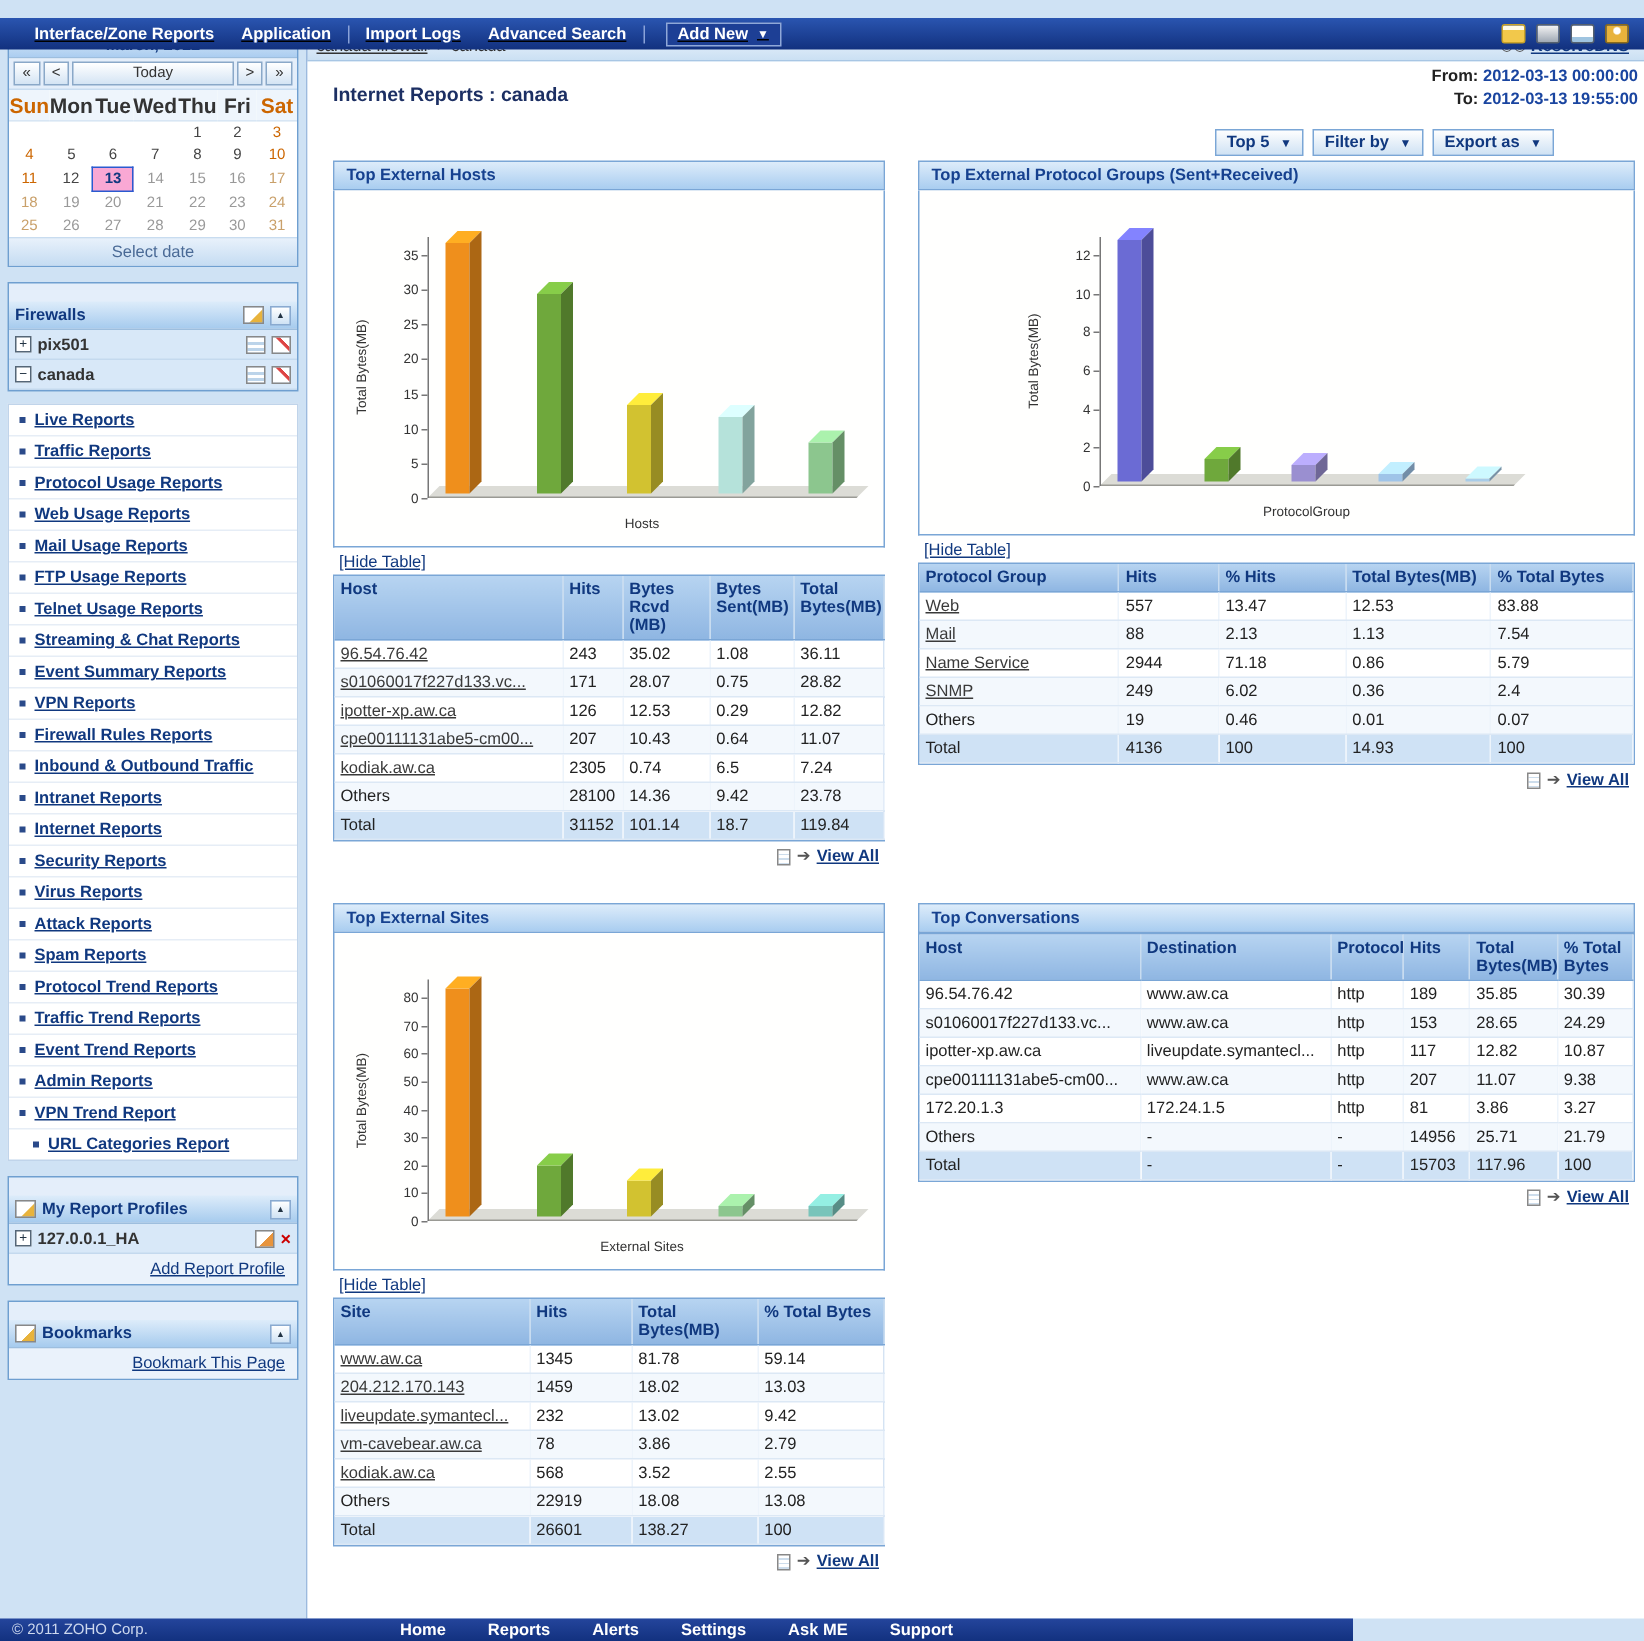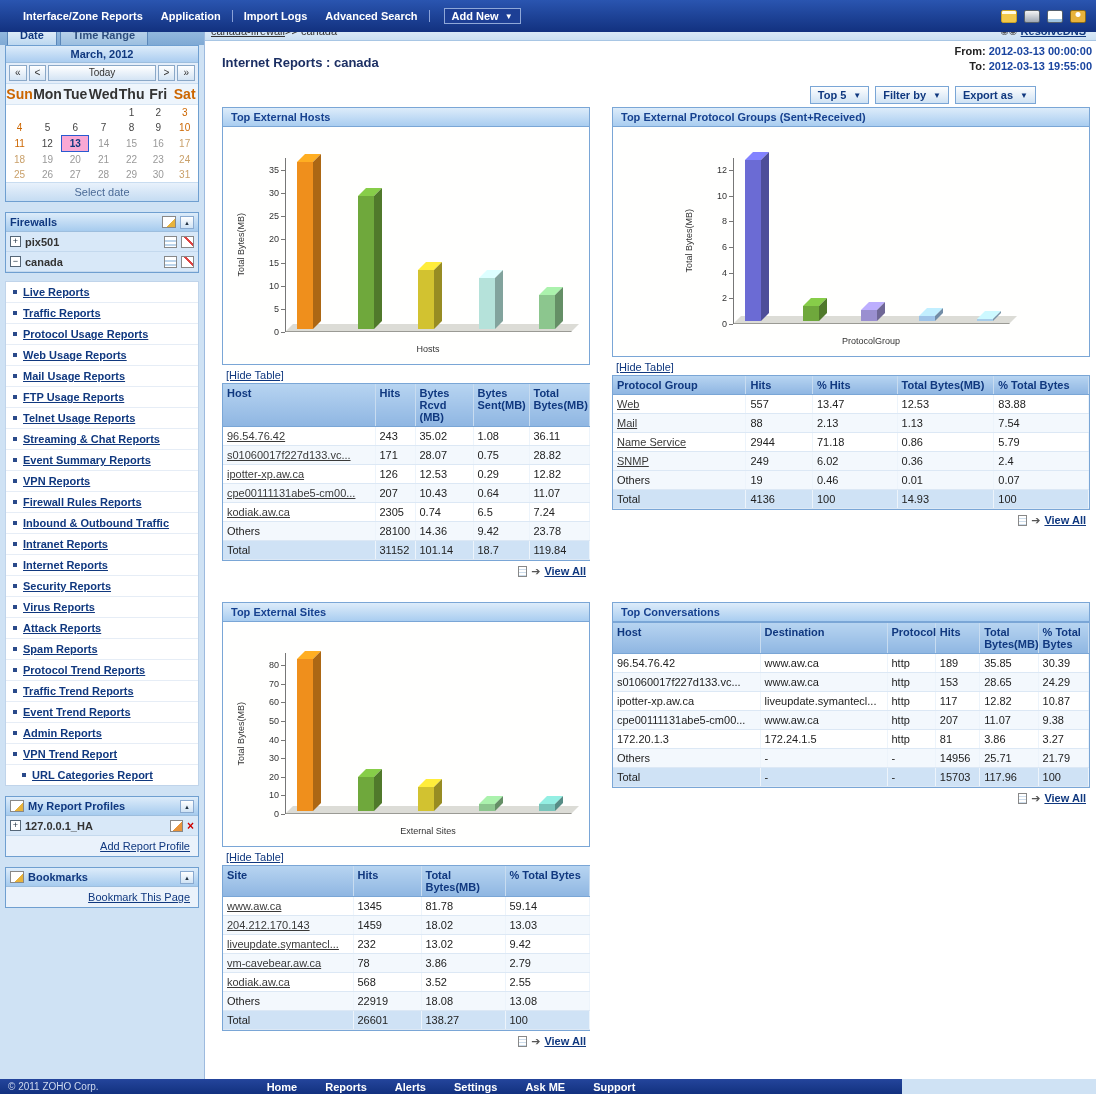--- a/index.html
+++ b/index.html
@@ -1,21 +1,21 @@
 <!DOCTYPE html>
 <html><head>
 <meta charset="utf-8">
 <style>
 *{margin:0;padding:0;box-sizing:border-box;}
 html,body{width:1096px;height:1094px;}
 body{font-family:"Liberation Sans","DejaVu Sans",sans-serif;font-size:11px;background:#cfe2f4;position:relative;overflow:hidden;}
 a{cursor:pointer;}
 
 
-.topnav{position:absolute;left:0;top:0;width:1096px;height:32px;background:linear-gradient(#2a55b0,#12317f);display:flex;align-items:center;padding-left:14px;z-index:5;}
+.topnav{position:absolute;left:0;top:12px;width:1096px;height:21px;background:linear-gradient(#2a55b0,#12317f);display:flex;align-items:center;padding-left:14px;z-index:5;text-decoration:underline;}
 .nav-item{color:#fff;font-weight:bold;margin:0 9px;white-space:nowrap;}
 .nav-divider{width:1px;height:12px;background:#8aa2d8;margin:0 2px;}
 .addnew{margin-left:12px;border:1px solid #8fa8d8;background:#1d3f95;color:#fff;font-weight:bold;padding:1px 7px;display:flex;align-items:center;gap:6px;}
 .addnew .caret{font-size:8px;}
 .nav-icons{margin-left:auto;display:flex;gap:7px;padding-right:10px;align-items:center;}
 .nico{width:16px;height:13px;display:inline-block;border-radius:2px;}
 .nico.mail{background:linear-gradient(#fffbe8 0 30%,#f2c84b 30%);border:1px solid #c9a227;}
 .nico.print{background:linear-gradient(#f4f4f4,#9fa8b4);border:1px solid #55606e;}
 .nico.sched{background:linear-gradient(#fff 0 70%,#9fc4e0 70%);border:1px solid #55606e;}
 .nico.user{background:radial-gradient(circle at 50% 32%,#fff 0 2px,#e8b33c 3px);border:1px solid #8a6a1a;}
@@ -43,21 +43,21 @@
 .cal th{font-size:14px;padding:2px 0;color:#333;background:#eef5fc;border-bottom:1px solid #d8e6f4;}
 .cal th.wk{color:#cc6600;}
 .cal td{font-size:10px;text-align:center;padding:2px 0;color:#444;cursor:pointer;width:14.2%;}
 .cal td.wk{color:#cc6600;}
 .cal td.future{color:#999;}
 .cal td.wk.future{color:#c9a06a;}
 .cal td.sel{border:1px solid #2a5ad0;background:#f9a8d4;color:#10387f;font-weight:bold;}
 .cal-foot{text-align:center;color:#4a6a96;padding:3px 0;background:linear-gradient(#e8f1fb,#c5dcf2);border-top:1px solid #c8dcf0;}
 
 .side-panel{margin:10px 5px 0;border:1px solid #6f9fd0;background:#e4eefa;}
-.side-panel-h{height:19px;display:flex;align-items:center;gap:4px;padding:0 4px;background:linear-gradient(#ddecfa,#a6cbee);border-bottom:1px solid #9dbede;color:#10387f;font-weight:bold;}
+.side-panel-h{height:19px;display:flex;align-items:center;gap:4px;padding:0 4px;background:linear-gradient(#ddecfa,#a6cbee);border-bottom:1px solid #9dbede;color:#10387f;font-weight:bold;margin-top:12px;}
 .side-panel-h .sp{flex:1;}
 .coll{width:14px;height:13px;border:1px solid #8aaad0;background:linear-gradient(#fff,#cfe2f4);font-size:6px;color:#234;text-align:center;line-height:12px;}
 .hico{width:14px;height:12px;border:1px solid #888;background:linear-gradient(135deg,#fff 60%,#e8b33c 61%);}
 .fw-row{display:flex;align-items:center;gap:4px;height:20px;padding:0 4px;border-bottom:1px solid #c4d9ee;background:#d8e8f8;}
 .fw-name{font-weight:bold;color:#333;flex:1;}
 .exp{width:11px;height:11px;border:1px solid #567;background:#fff;font-size:9px;line-height:9px;text-align:center;color:#234;}
 .fico{width:13px;height:12px;border:1px solid #888;display:inline-block;}
 .fico.rep{background:linear-gradient(#fff 0 3px,#bcd4ea 3px 5px,#fff 5px 7px,#bcd4ea 7px 9px,#fff 9px);}
 .fico.gra{background:linear-gradient(45deg,#fff 55%,#d44 56%,#d44 70%,#fff 71%);}
 
@@ -140,24 +140,20 @@
   <div class="breadcrumb">
     <a>canada-firewall</a><span>&gt;&gt;</span>&nbsp;<span>canada</span>
   </div>
   <div class="resolve">
     <span class="ico">◉◉</span>
     <span class="txt">ResolveDNS</span>
   </div>
 </div>
 
 <div class="sidebar">
-  <div class="side-tabs">
-    <span class="side-tab">Date</span>
-    <span class="side-tab inactive">Time Range</span>
-  </div>
 
   <div class="cal">
     <div class="cal-head">March, 2012</div>
     <div class="cal-nav" id="cal-nav">
         <span class="cal-btn">«</span>
         <span class="cal-btn">&lt;</span>
         <span class="cal-btn today">Today</span>
         <span class="cal-btn">&gt;</span>
         <span class="cal-btn">»</span>
       </div>

